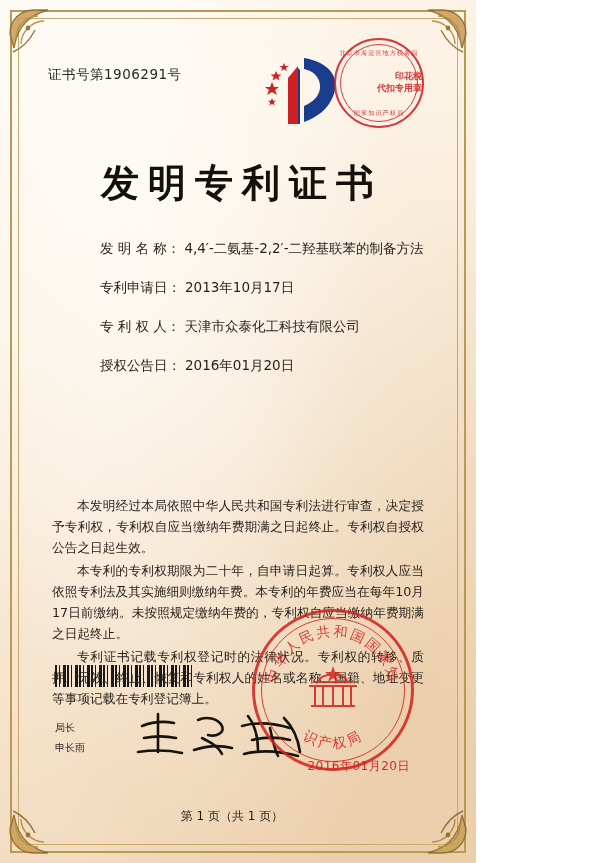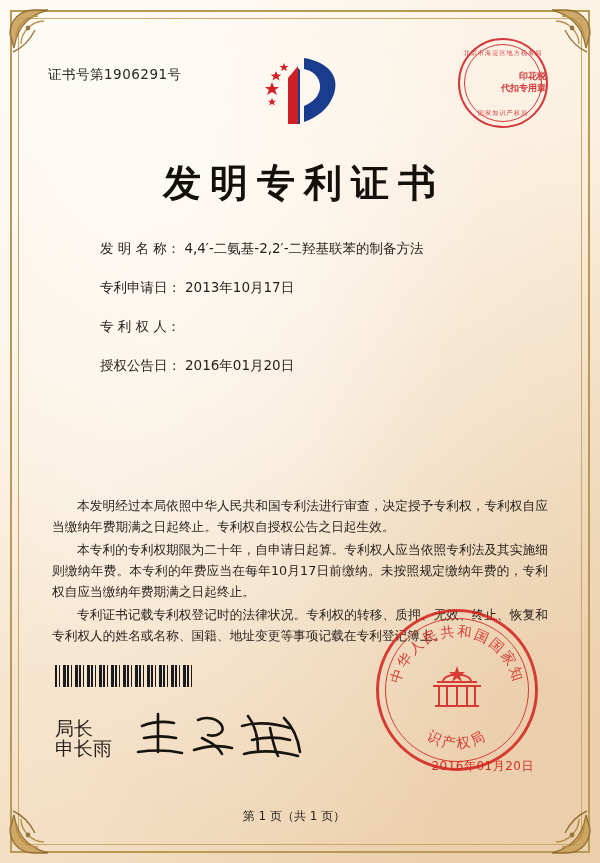--- a/index.html
+++ b/index.html
@@ -10,21 +10,21 @@
   body {
     width: 600px;
     height: 863px;
     font-family: "DejaVu Sans", "Liberation Sans", sans-serif;
     overflow: hidden;
   }
 
   
   .certificate {
     position: relative;
-    width: 600px;
+    width: 476px;
     height: 863px;
     background: linear-gradient(160deg, #fdf6ec 0%, #fbf0e0 35%, #f6e4cd 65%, #f0d7b8 100%);
     box-sizing: border-box;
     overflow: hidden;
   }
 
   
   .paper-noise {
     position: absolute;
     inset: 0;
@@ -199,21 +199,21 @@
         transparent 5px, transparent 8px,
         #1a1a1a 8px, #1a1a1a 11px,
         transparent 11px, transparent 12px);
   }
 
   
   .sig-labels {
     position: absolute;
     left: 55px;
     top: 718px;
-    font-size: 19px;
+    font-size: 10px;
     line-height: 20px;
     color: #241f1a;
   }
   .signature {
     position: absolute;
     left: 132px;
     top: 706px;
     width: 180px;
     height: 60px;
   }
@@ -346,20 +346,21 @@
     <div class="field-row">
       <span class="field-label">发 明 名 称：</span>
       <span class="field-value">4,4′-二氨基-2,2′-二羟基联苯的制备方法</span>
     </div>
     <div class="field-row">
       <span class="field-label">专利申请日：</span>
       <span class="field-value">2013年10月17日</span>
     </div>
     <div class="field-row">
       <span class="field-label">专 利 权 人：</span>
+      <span class="field-value">天津市众泰化工科技有限公司</span>
     </div>
     <div class="field-row">
       <span class="field-label">授权公告日：</span>
       <span class="field-value">2016年01月20日</span>
     </div>
   </div>
 
   <div class="body-text">
     <p>本发明经过本局依照中华人民共和国专利法进行审查，决定授予专利权，专利权自应当缴纳年费期满之日起终止。专利权自授权公告之日起生效。</p>
     <p>本专利的专利权期限为二十年，自申请日起算。专利权人应当依照专利法及其实施细则缴纳年费。本专利的年费应当在每年10月17日前缴纳。未按照规定缴纳年费的，专利权自应当缴纳年费期满之日起终止。</p>

